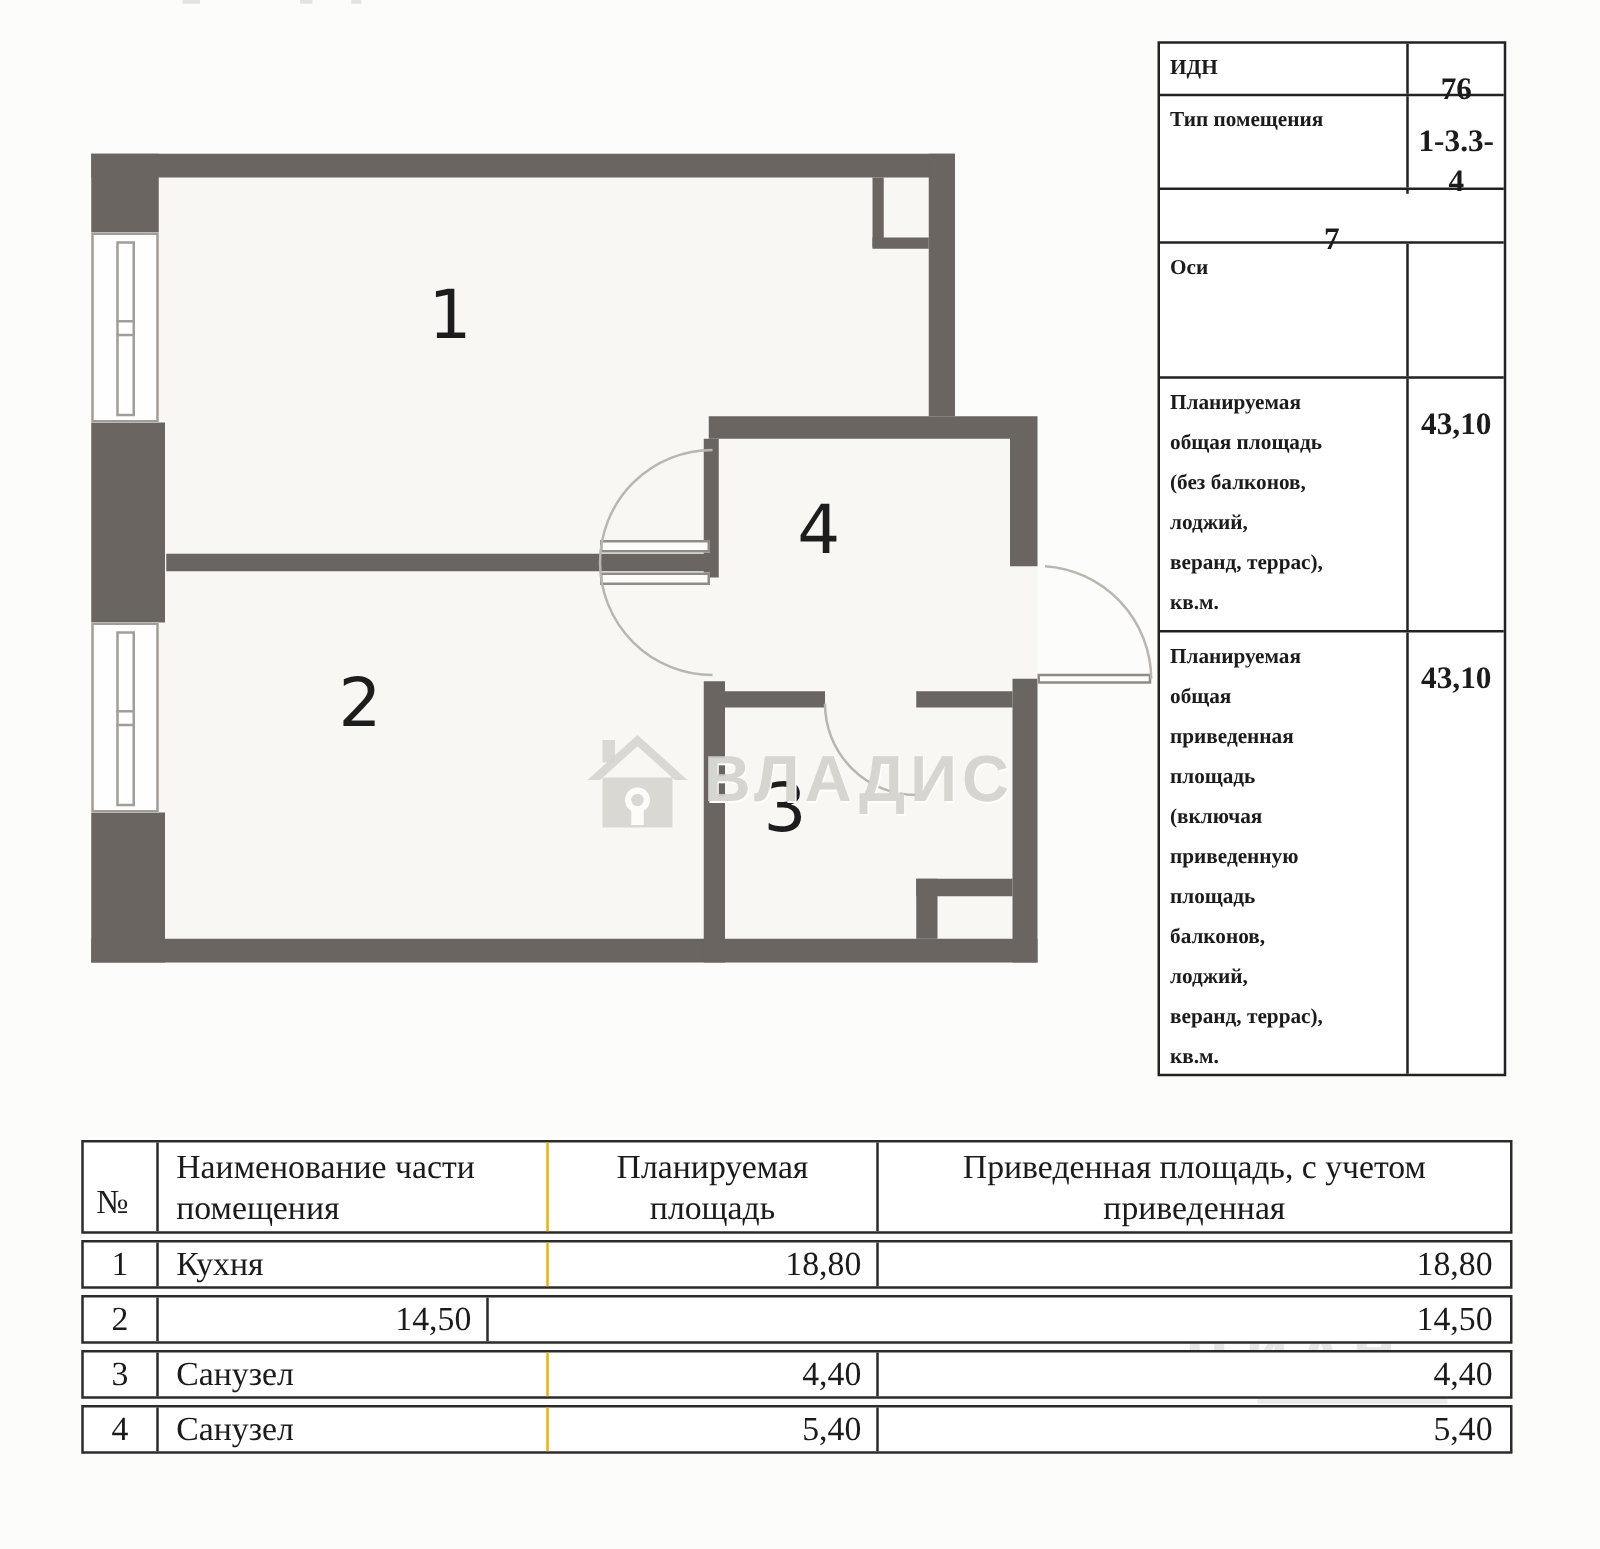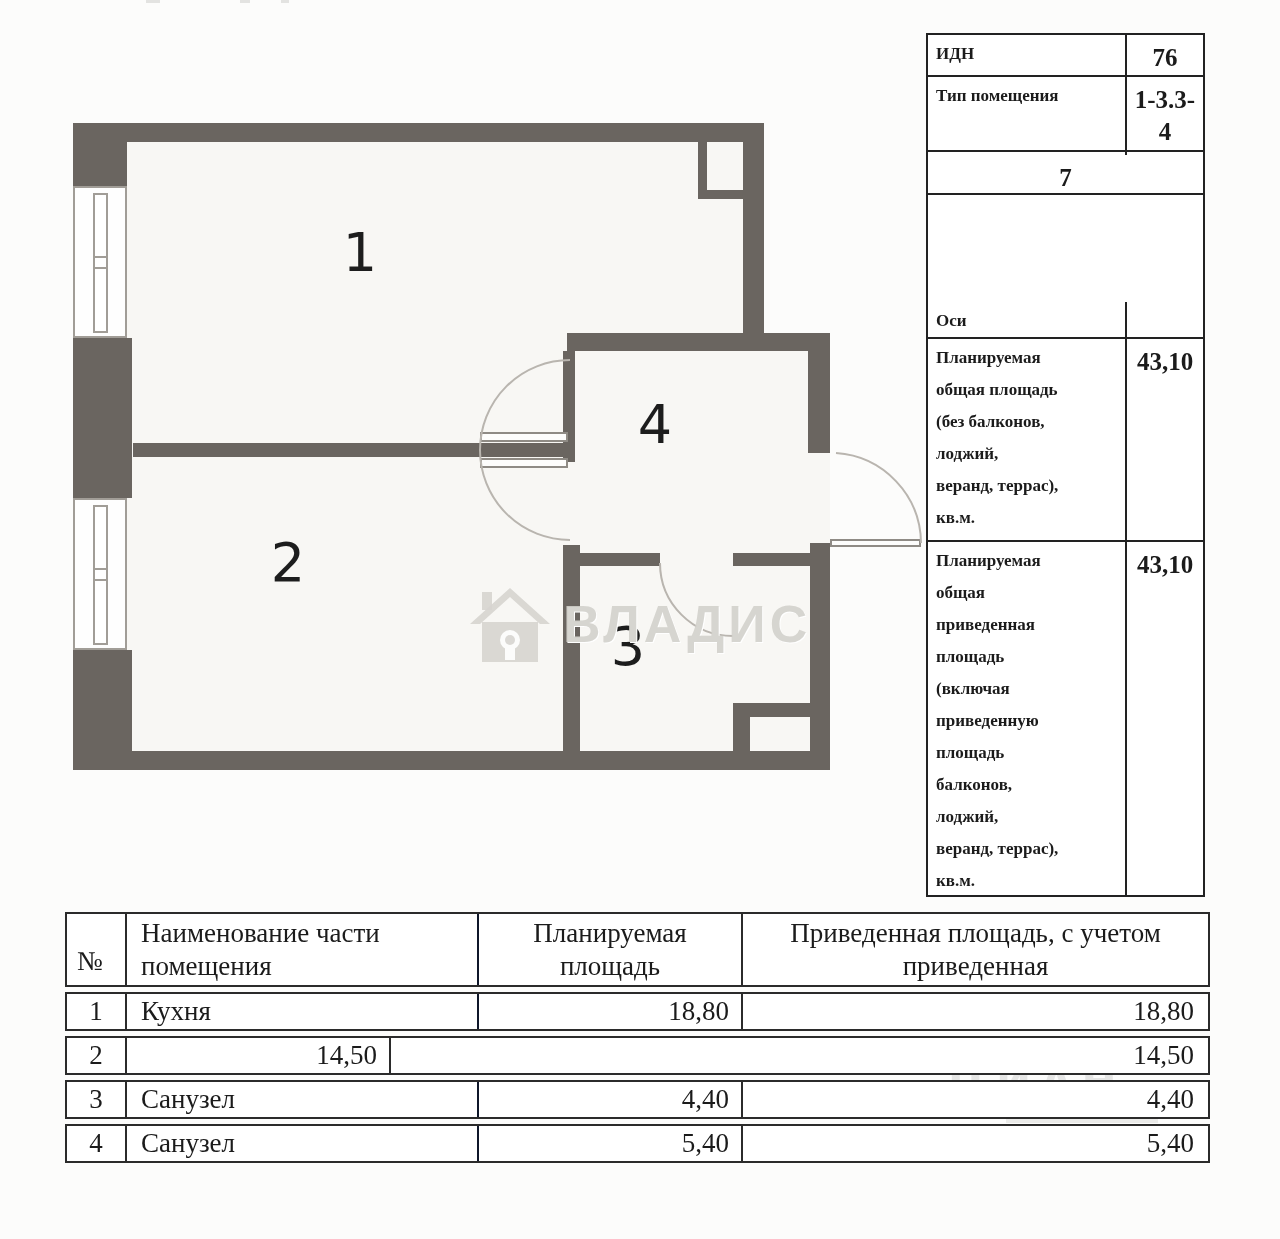--- a/index.html
+++ b/index.html
@@ -34,31 +34,31 @@
 
   
   .itable{position:absolute;left:926px;top:33px;width:279px;
       border:2px solid #222;box-sizing:border-box;background:#fff;}
   .irow{display:flex;border-bottom:2px solid #222;box-sizing:border-box;}
   .irow:last-child{border-bottom:none;}
   .ilabel{width:199px;border-right:2px solid #222;box-sizing:border-box;
       padding:3px 4px 0 8px;font-weight:bold;font-size:17px;line-height:32px;
       white-space:pre-line;overflow:hidden;}
   .ivalue{flex:1;text-align:center;font-weight:bold;font-size:25px;line-height:32px;
-      padding-top:7px;white-space:pre-line;}
+      padding-top:21px;white-space:pre-line;}
 
   
   .atable{position:absolute;left:65px;top:912px;width:1145px;font-size:27px;}
   .arow{display:flex;border:2px solid #2b2b2b;box-sizing:border-box;
       margin-bottom:5px;background:#fff;}
   .ahead{height:75px;}
   .adata{height:39px;}
   .cell{display:flex;align-items:center;box-sizing:border-box;}
   .cnum{width:60px;border-right:2px solid #2b2b2b;justify-content:center;}
-  .cname{width:352px;border-right:2px solid #0f172a;padding-left:14px;}
+  .cname{width:312px;border-right:2px solid #eab308;padding-left:14px;}
   .cplan{width:264px;border-right:2px solid #2b2b2b;justify-content:flex-end;padding-right:12px;}
   .cred{flex:1;justify-content:flex-end;padding-right:14px;}
   .ahead .cnum{align-items:flex-end;justify-content:flex-start;padding:0 0 8px 10px;}
   .hpre{white-space:pre-line;line-height:33px;}
   .ahead .cplan,.ahead .cred{justify-content:center;text-align:center;padding-right:0;}
 </style>
 </head>
 <body>
 
 <div class="scan-mark" style="left:146px;width:14px;"></div>
@@ -138,21 +138,21 @@
   </div>
   <div class="irow" style="height:75px;">
     <div class="ilabel">Тип помещения</div>
     <div class="ivalue">1-3.3-
 4</div>
   </div>
   <div class="irow" style="height:43px;flex-direction:column;">
     <div class="ilabel">Этаж</div>
     <div class="ivalue">7</div>
   </div>
-  <div class="irow" style="height:144px;align-items:flex-end;">
+  <div class="irow" style="height:108px;">
     <div class="ilabel">Оси</div>
   </div>
   <div class="irow" style="height:203px;">
     <div class="ilabel">Планируемая
 общая площадь
 (без балконов,
 лоджий,
 веранд, террас),
 кв.м.</div>
     <div class="ivalue">43,10</div>

